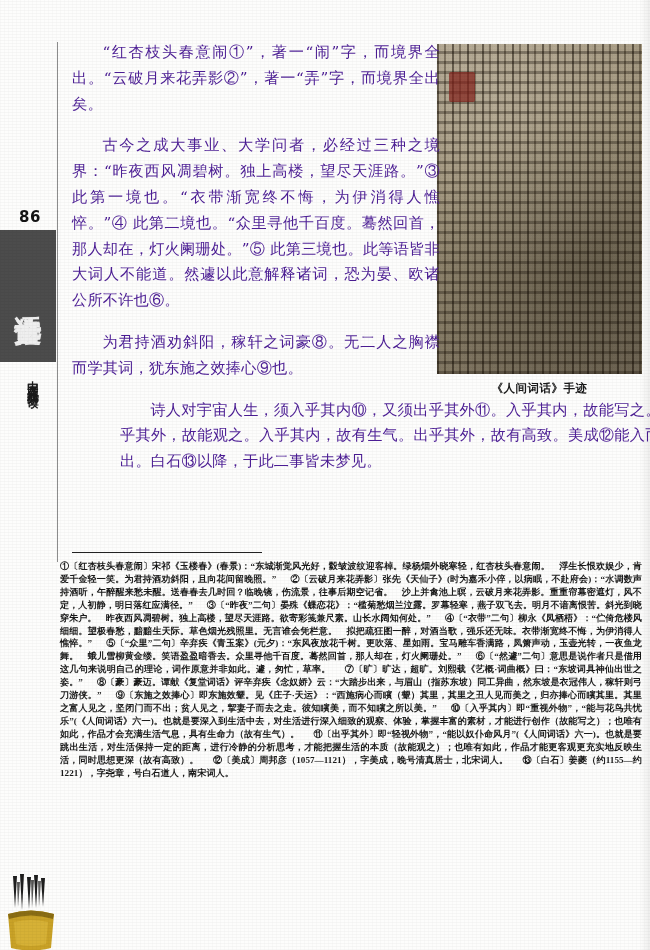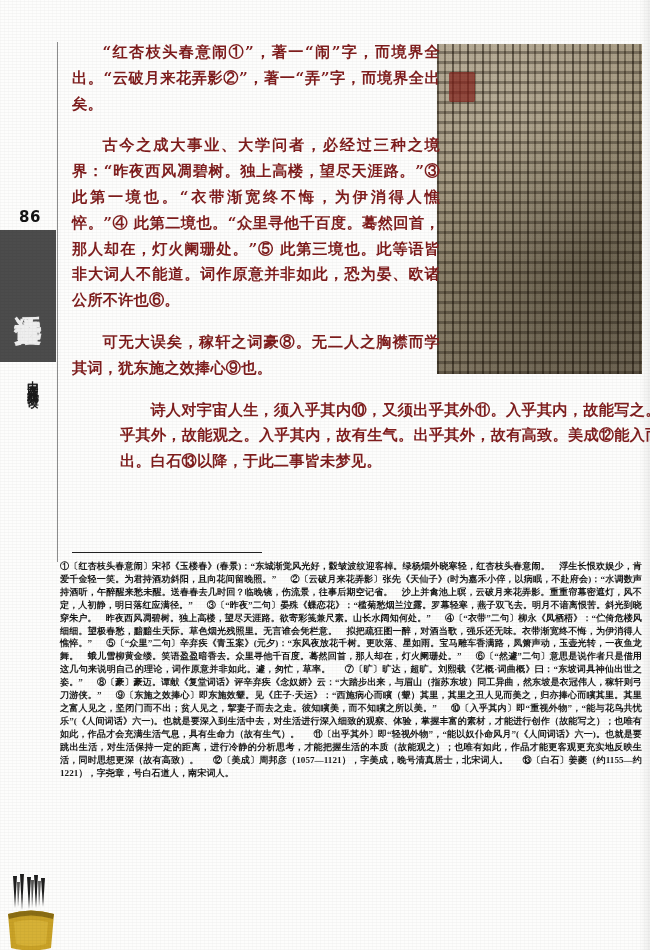--- a/index.html
+++ b/index.html
@@ -41,23 +41,23 @@
   #rule-v{position:absolute;left:57px;top:30px;width:1px;height:520px;
     background:#8d8d8d;}
 
   
   #ornament{position:absolute;left:4px;top:862px;width:54px;height:78px;}
 
   
   #body-col{position:absolute;left:72px;top:40px;width:565px;}
   .para{
     font-family:"DejaVu Serif","Liberation Serif",serif;
-    font-size:15.2px;line-height:25.8px;font-weight:bold;
+    font-size:15.2px;line-height:25.8px;font-weight:normal;
     text-align:justify;text-justify:inter-ideograph;
-    color:#7f1d1d;margin:0 0 16px 0;text-indent:2em;
+    color:#4c1d95;margin:0 0 16px 0;text-indent:2em;
     letter-spacing:.2px;
   }
   .p-narrow{width:368px;}
   .p-wide{width:556px;margin-left:48px;}
 
   
   #figure{position:absolute;left:437px;top:44px;width:205px;}
   #ms-img{width:205px;height:330px;position:relative;overflow:hidden;
     background:#8d8579;
     box-shadow:0 0 0 1px #6b6459 inset;}
@@ -123,26 +123,27 @@
       <path d="M4 40 Q27 33 50 40 L49 45 Q27 38 5 45 Z" fill="#8a6d14"></path>
       <path d="M10 48 Q27 44 44 48 L42 70 Q27 74 12 70 Z" fill="#d9b63c" opacity=".75"></path>
     </svg>
   </div>
 
   <div id="figure">
     <div id="ms-img">
       <div id="ms-ink"></div>
       <div id="ms-seal"></div>
     </div>
+    <div id="fig-caption">《人间词话》手迹</div>
   </div>
 
   <div id="body-col">
     <p class="para p-narrow">“红杏枝头春意闹①”，著一“闹”字，而境界全出。“云破月来花弄影②”，著一“弄”字，而境界全出矣。</p>
-    <p class="para p-narrow">古今之成大事业、大学问者，必经过三种之境界：“昨夜西风凋碧树。独上高楼，望尽天涯路。”③ 此第一境也。“衣带渐宽终不悔，为伊消得人憔悴。”④ 此第二境也。“众里寻他千百度。蓦然回首，那人却在，灯火阑珊处。”⑤ 此第三境也。此等语皆非大词人不能道。词作原意并非如此，恐为晏、欧诸公所不许也⑥。</p>
-    <p class="para p-narrow">可无大误矣，稼轩之词豪⑧。无二人之胸襟而学其词，犹东施之效捧心⑨也。</p>
+    <p class="para p-narrow">古今之成大事业、大学问者，必经过三种之境界：“昨夜西风凋碧树。独上高楼，望尽天涯路。”③ 此第一境也。“衣带渐宽终不悔，为伊消得人憔悴。”④ 此第二境也。“众里寻他千百度。蓦然回首，那人却在，灯火阑珊处。”⑤ 此第三境也。此等语皆非大词人不能道。然遽以此意解释诸词，恐为晏、欧诸公所不许也⑥。</p>
+    <p class="para p-narrow">为君持酒劝斜阳，稼轩之词豪⑧。无二人之胸襟而学其词，犹东施之效捧心⑨也。</p>
     <p class="para p-wide">诗人对宇宙人生，须入乎其内⑩，又须出乎其外⑪。入乎其内，故能写之。出乎其外，故能观之。入乎其内，故有生气。出乎其外，故有高致。美成⑫能入而不出。白石⑬以降，于此二事皆未梦见。</p>
   </div>
 
   <div id="fn-rule"></div>
   <div id="notes"><span class="note">①〔红杏枝头春意闹〕宋祁《玉楼春》(春景)：“东城渐觉风光好，縠皱波纹迎客棹。绿杨烟外晓寒轻，红杏枝头春意闹。　浮生长恨欢娱少，肯爱千金轻一笑。为君持酒劝斜阳，且向花间留晚照。”</span><span class="gap"></span><span class="note">②〔云破月来花弄影〕张先《天仙子》(时为嘉禾小倅，以病眠，不赴府会)：“水调数声持酒听，午醉醒来愁未醒。送春春去几时回？临晚镜，伤流景，往事后期空记省。　沙上并禽池上暝，云破月来花弄影。重重帘幕密遮灯，风不定，人初静，明日落红应满径。”</span><span class="gap"></span><span class="note">③〔“昨夜”二句〕晏殊《蝶恋花》：“槛菊愁烟兰泣露。罗幕轻寒，燕子双飞去。明月不谙离恨苦。斜光到晓穿朱户。　昨夜西风凋碧树。独上高楼，望尽天涯路。欲寄彩笺兼尺素。山长水阔知何处。”</span><span class="gap"></span><span class="note">④〔“衣带”二句〕柳永《凤栖梧》：“伫倚危楼风细细。望极春愁，黯黯生天际。草色烟光残照里。无言谁会凭栏意。　拟把疏狂图一醉，对酒当歌，强乐还无味。衣带渐宽终不悔，为伊消得人憔悴。”</span><span class="gap"></span><span class="note">⑤〔“众里”二句〕辛弃疾《青玉案》(元夕)：“东风夜放花千树。更吹落、星如雨。宝马雕车香满路，凤箫声动，玉壶光转，一夜鱼龙舞。　蛾儿雪柳黄金缕。笑语盈盈暗香去。众里寻他千百度。蓦然回首，那人却在，灯火阑珊处。”</span><span class="gap"></span><span class="note">⑥〔“然遽”二句〕意思是说作者只是借用这几句来说明自己的理论，词作原意并非如此。遽，匆忙，草率。</span><span class="gap"></span><span class="note">⑦〔旷〕旷达，超旷。刘熙载《艺概·词曲概》曰：“东坡词具神仙出世之姿。”</span><span class="gap"></span><span class="note">⑧〔豪〕豪迈。谭献《复堂词话》评辛弃疾《念奴娇》云：“大踏步出来，与眉山（指苏东坡）同工异曲，然东坡是衣冠伟人，稼轩则弓刀游侠。”</span><span class="gap"></span><span class="note">⑨〔东施之效捧心〕即东施效颦。见《庄子·天运》：“西施病心而矉（颦）其里，其里之丑人见而美之，归亦捧心而矉其里。其里之富人见之，坚闭门而不出；贫人见之，挈妻子而去之走。彼知矉美，而不知矉之所以美。”</span><span class="gap"></span><span class="note">⑩〔入乎其内〕即“重视外物”，“能与花鸟共忧乐”(《人间词话》六一)。也就是要深入到生活中去，对生活进行深入细致的观察、体验，掌握丰富的素材，才能进行创作（故能写之）；也唯有如此，作品才会充满生活气息，具有生命力（故有生气）。</span><span class="gap"></span><span class="note">⑪〔出乎其外〕即“轻视外物”，“能以奴仆命风月”(《人间词话》六一)。也就是要跳出生活，对生活保持一定的距离，进行冷静的分析思考，才能把握生活的本质（故能观之）；也唯有如此，作品才能更客观更充实地反映生活，同时思想更深（故有高致）。</span><span class="gap"></span><span class="note">⑫〔美成〕周邦彦（1057—1121），字美成，晚号清真居士，北宋词人。</span><span class="gap"></span><span class="note">⑬〔白石〕姜夔（约1155—约1221），字尧章，号白石道人，南宋词人。</span></div>
 
   <div id="grain"></div>
   <div id="edge"></div>
 </div>
 

